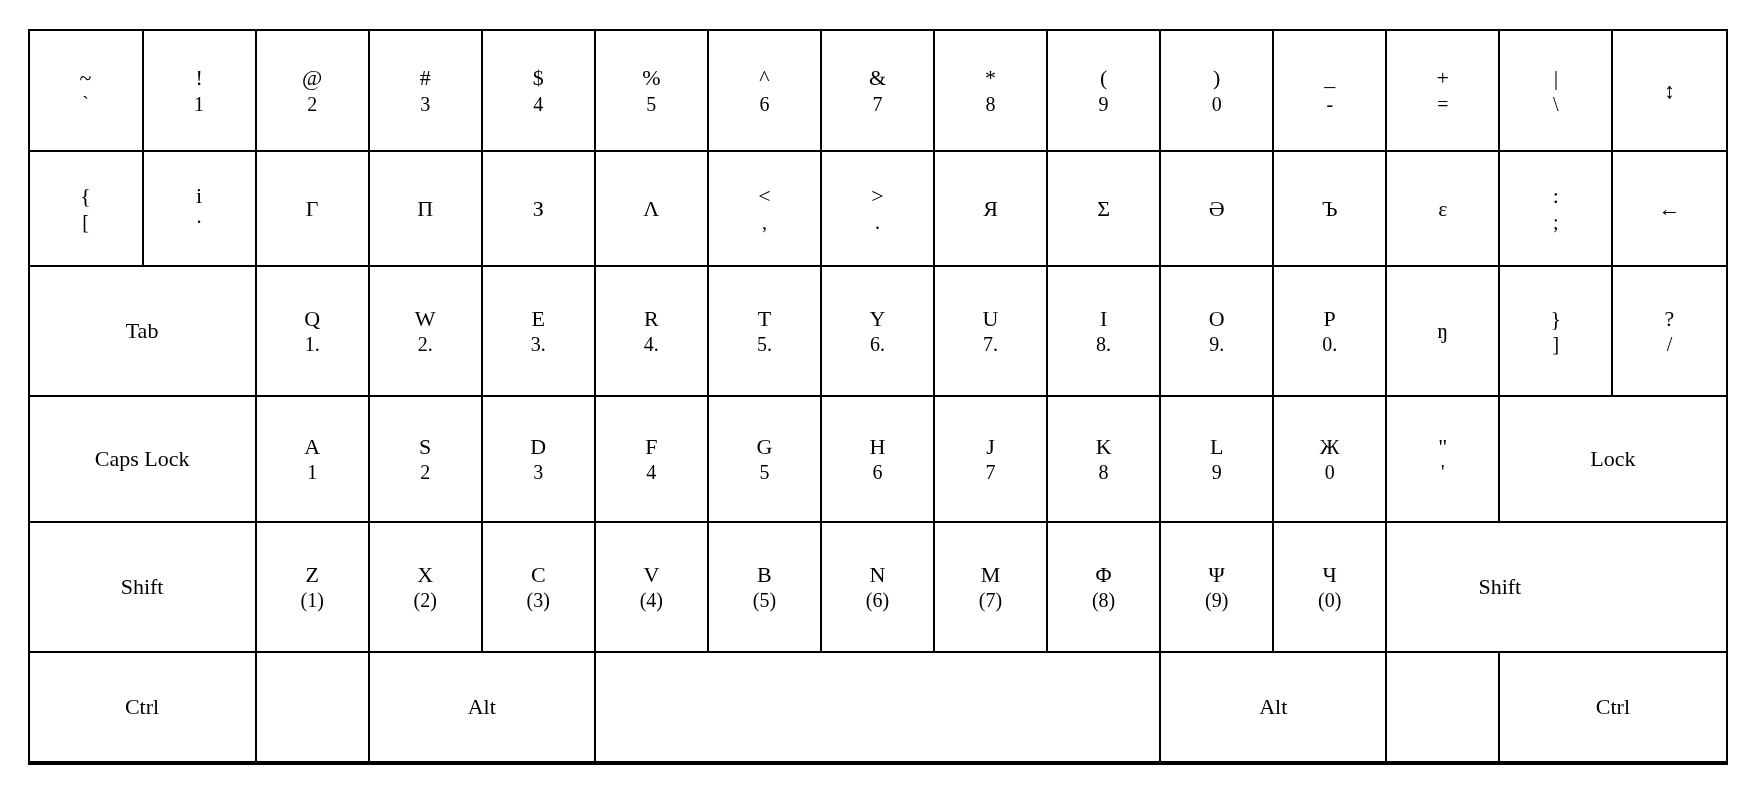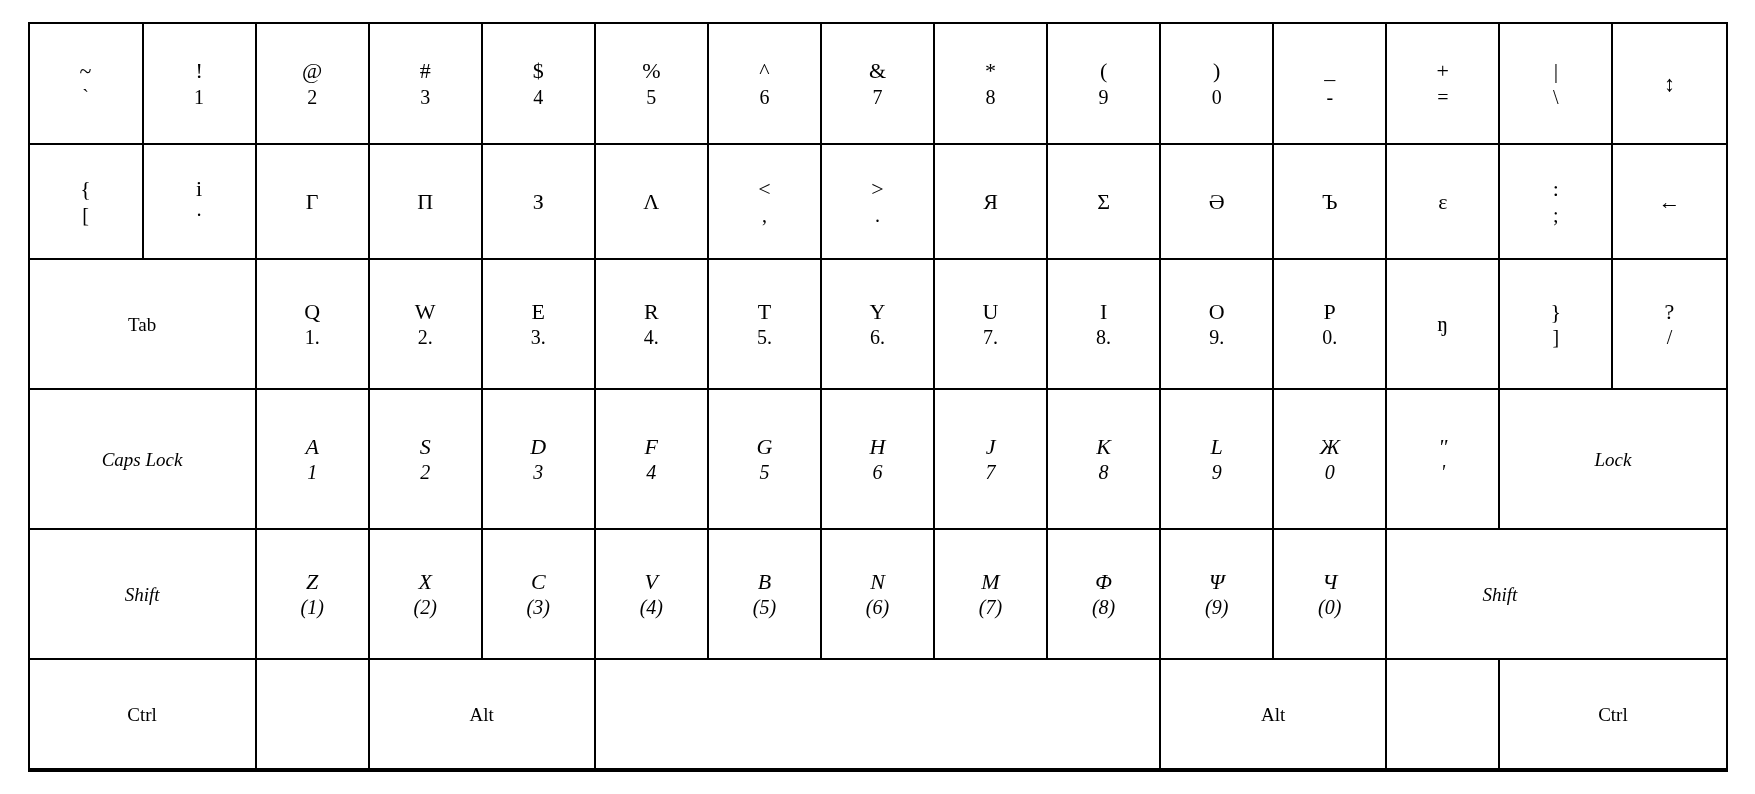--- a/index.html
+++ b/index.html
@@ -48,28 +48,28 @@
     .key-bottom {
       font-size: 20px;
       display: block;
       line-height: 1.2;
     }
     .key-label {
       font-size: 22px;
       font-family: serif;
     }
     .wide-key {
-      font-size: 19px;
+      font-size: 22px;
       font-family: serif;
     }
     .row1 td { height: 120px; }
     .row2 td { height: 115px; }
     .row3 td { height: 130px; }
-    .row4 td { height: 140px; font-style: italic; }
-    .row5 td { height: 130px; font-style: italic; }
+    .row4 td { height: 126px; }
+    .row5 td { height: 130px; }
     .row6 td { height: 110px; margin-top: 28px; }
   </style>
 </head>
 <body>
 
 <div class="keyboard">
   <table>
 
     <tbody>
         <tr class="row1">

